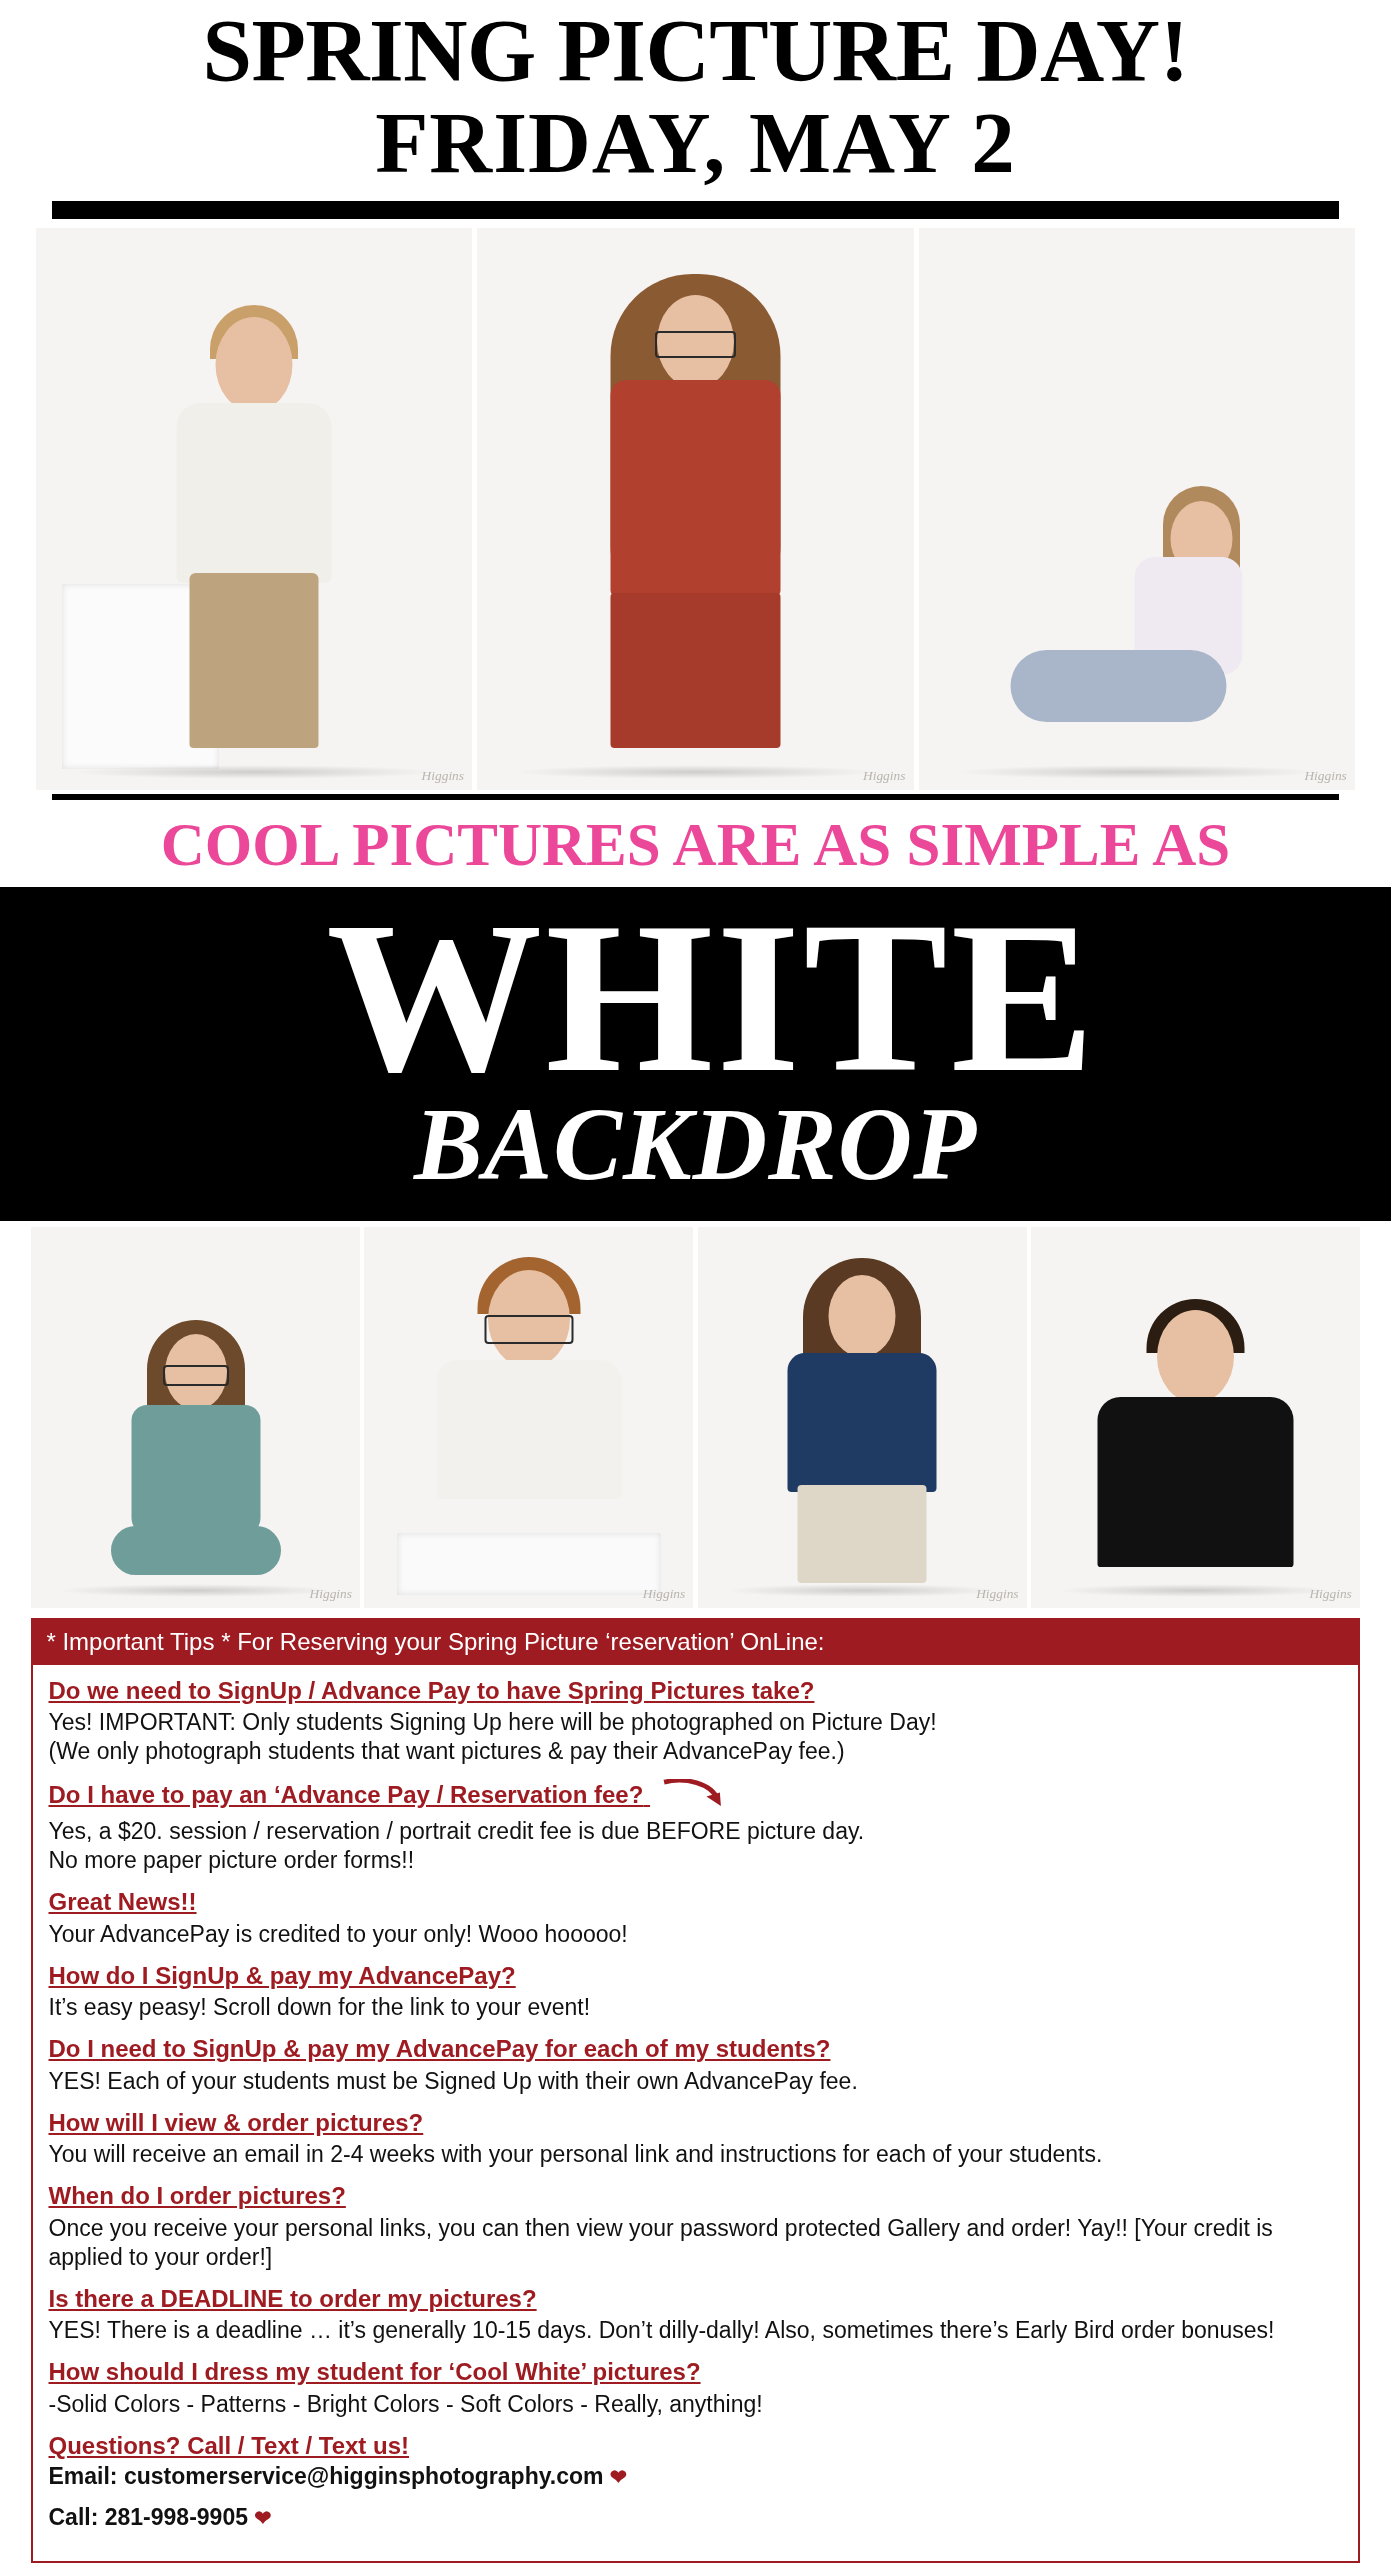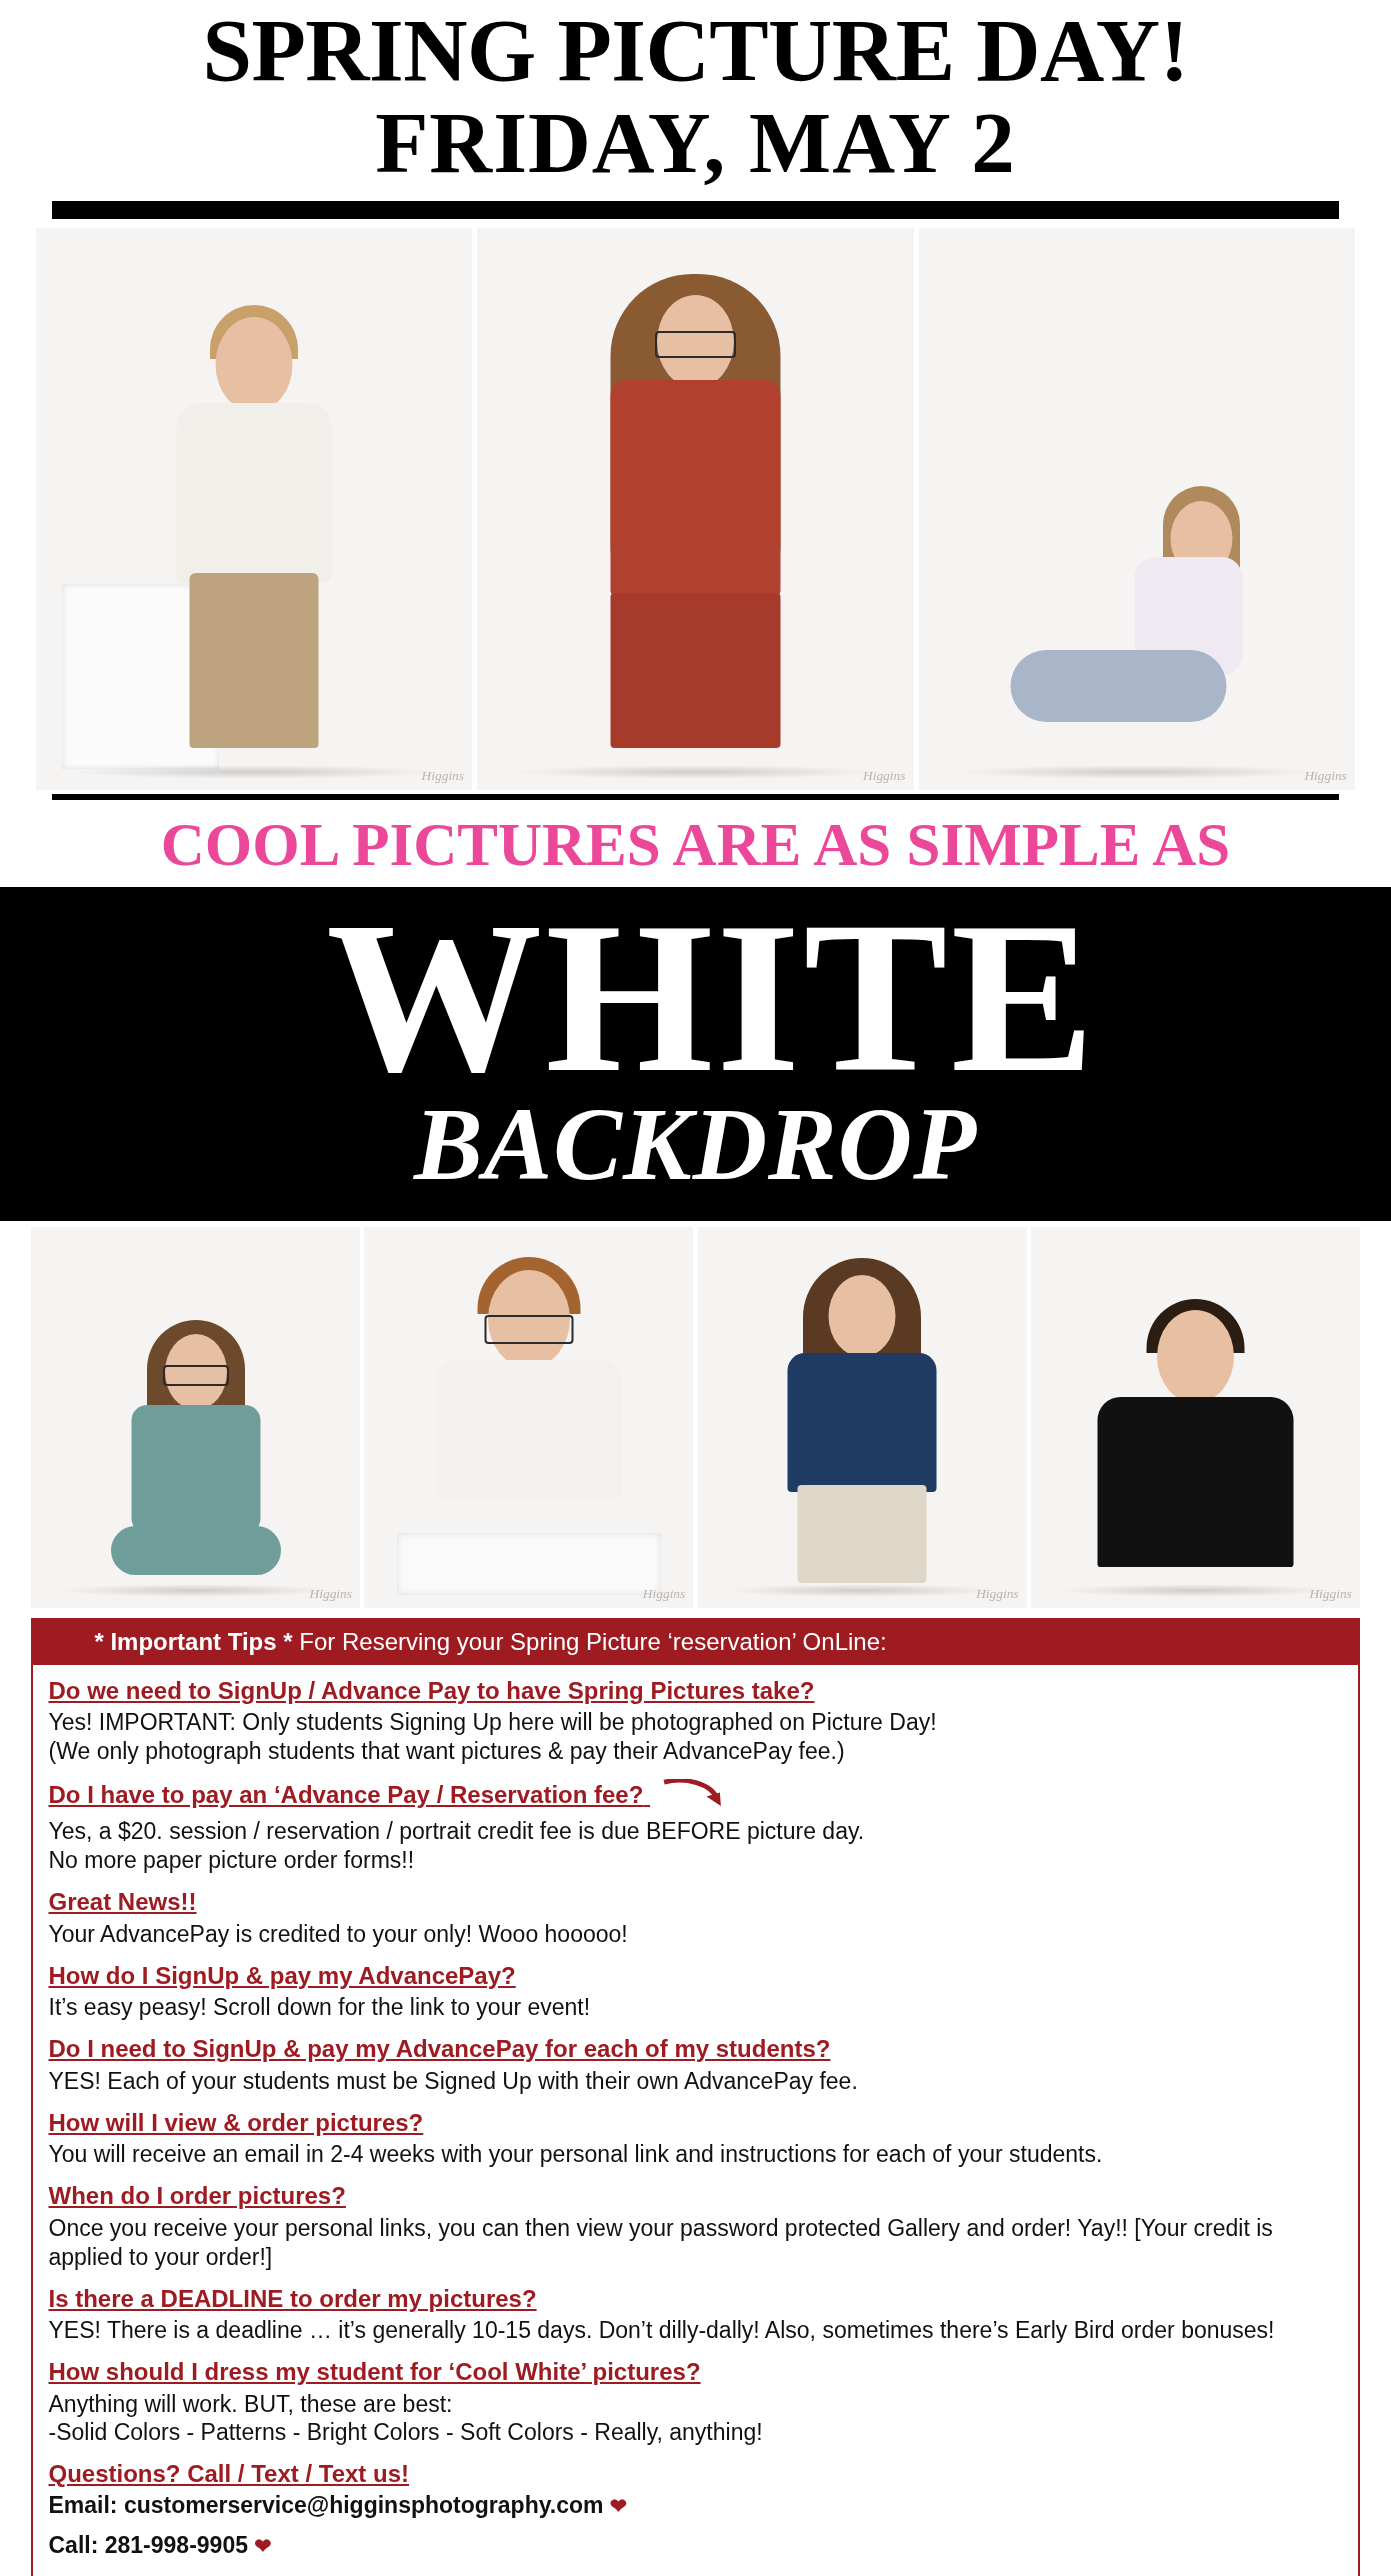--- a/index.html
+++ b/index.html
@@ -157,22 +157,21 @@
     box-sizing: border-box;
   }
   .tips-header {
     background: #9e1b21;
     color: #ffffff;
     font-size: 24px;
     padding: 8.2px 13.4px 9.3px 13.4px;
     font-weight: normal;
   }
   .tips-header .bold {
-    font-weight: bold;
-    margin-left: 48px;
+    font-weight: normal;
   }
   .tips-body {
     padding: 11.3px 15.5px 17.5px 15.5px;
   }
   .qa { margin-bottom: 13.4px; }
   .q {
     color: #9e1b21;
     font-weight: bold;
     font-size: 24px;
     text-decoration: underline;
@@ -355,21 +354,20 @@
         <p class="a">Once you receive your personal links, you can then view your password protected Gallery and order!  Yay!!  [Your credit is applied to your order!]</p>
       </div>
 
       <div class="qa">
         <p class="q">Is there a DEADLINE to order my pictures?</p>
         <p class="a">YES! There is a deadline … it’s generally 10-15 days.  Don’t dilly-dally!  Also, sometimes there’s Early Bird order bonuses!</p>
       </div>
 
       <div class="qa">
         <p class="q">How should I dress my student for ‘Cool White’ pictures?</p>
-        <p class="a">Anything will work.  BUT, these are best:</p>
         <p class="a">-Solid Colors  - Patterns  -  Bright Colors  -  Soft Colors  -  Really, anything!</p>
       </div>
 
       <div class="qa">
         <p class="q">Questions?  Call / Text / Text us!</p>
         <p class="contact-line">
           <span>Email: customerservice@higginsphotography.com</span>
           <span class="heart">❤</span>
         </p>
         <p class="contact-line">

